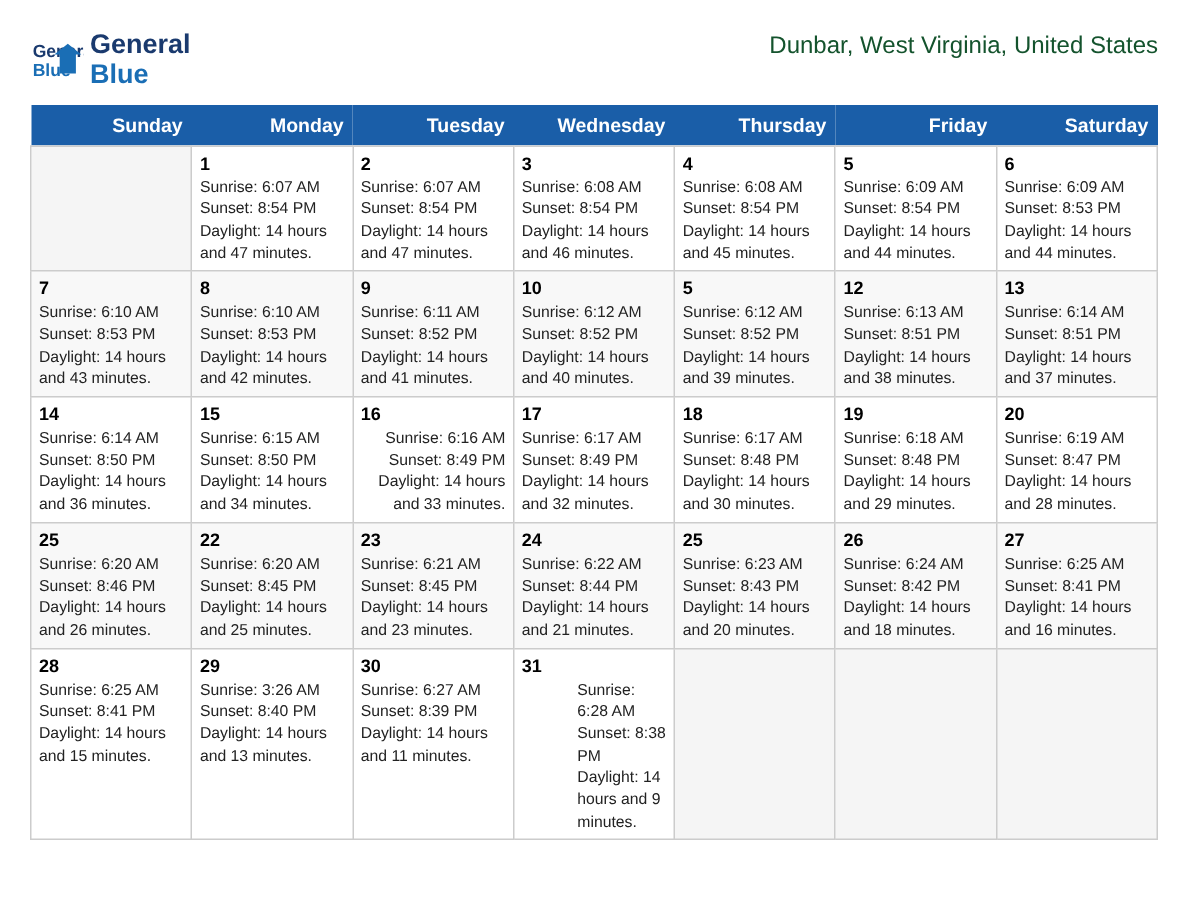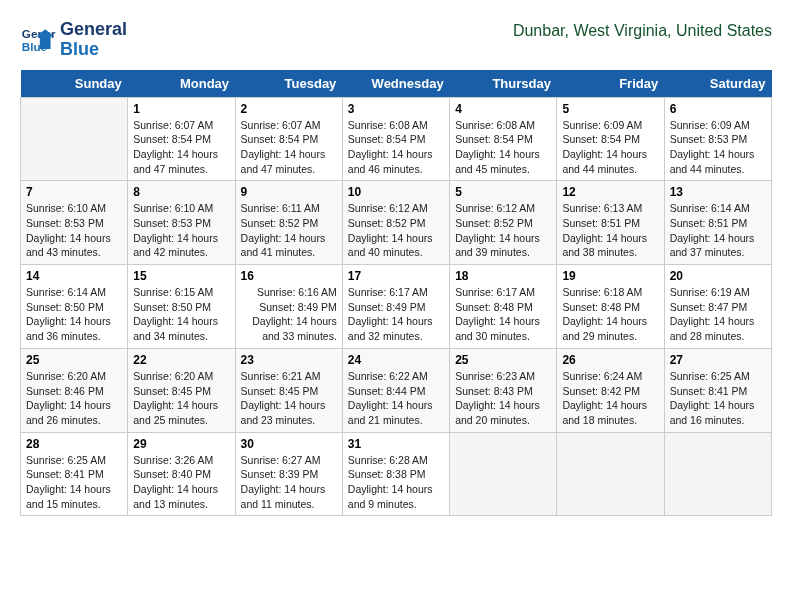--- a/index.html
+++ b/index.html
@@ -307,21 +307,21 @@
 Daylight: 14 hours and 13 minutes.</div>
         </td>
         <td>
           <span class="day-num">30</span>
           <div class="cell-text" style="white-space: pre-line;">Sunrise: 6:27 AM
 Sunset: 8:39 PM
 Daylight: 14 hours and 11 minutes.</div>
         </td>
         <td>
           <span class="day-num">31</span>
-          <div class="cell-text" style="white-space: pre-line;">Sunrise: 6:28 AM
+          <div class="cell-text" style="white-space: pre-line; margin-left: 37px;">Sunrise: 6:28 AM
 Sunset: 8:38 PM
 Daylight: 14 hours and 9 minutes.</div>
         </td>
         <td class="empty-cell"></td>
         <td class="empty-cell"></td>
         <td class="empty-cell"></td>
       </tr>
     </tbody>
 </table>
 

